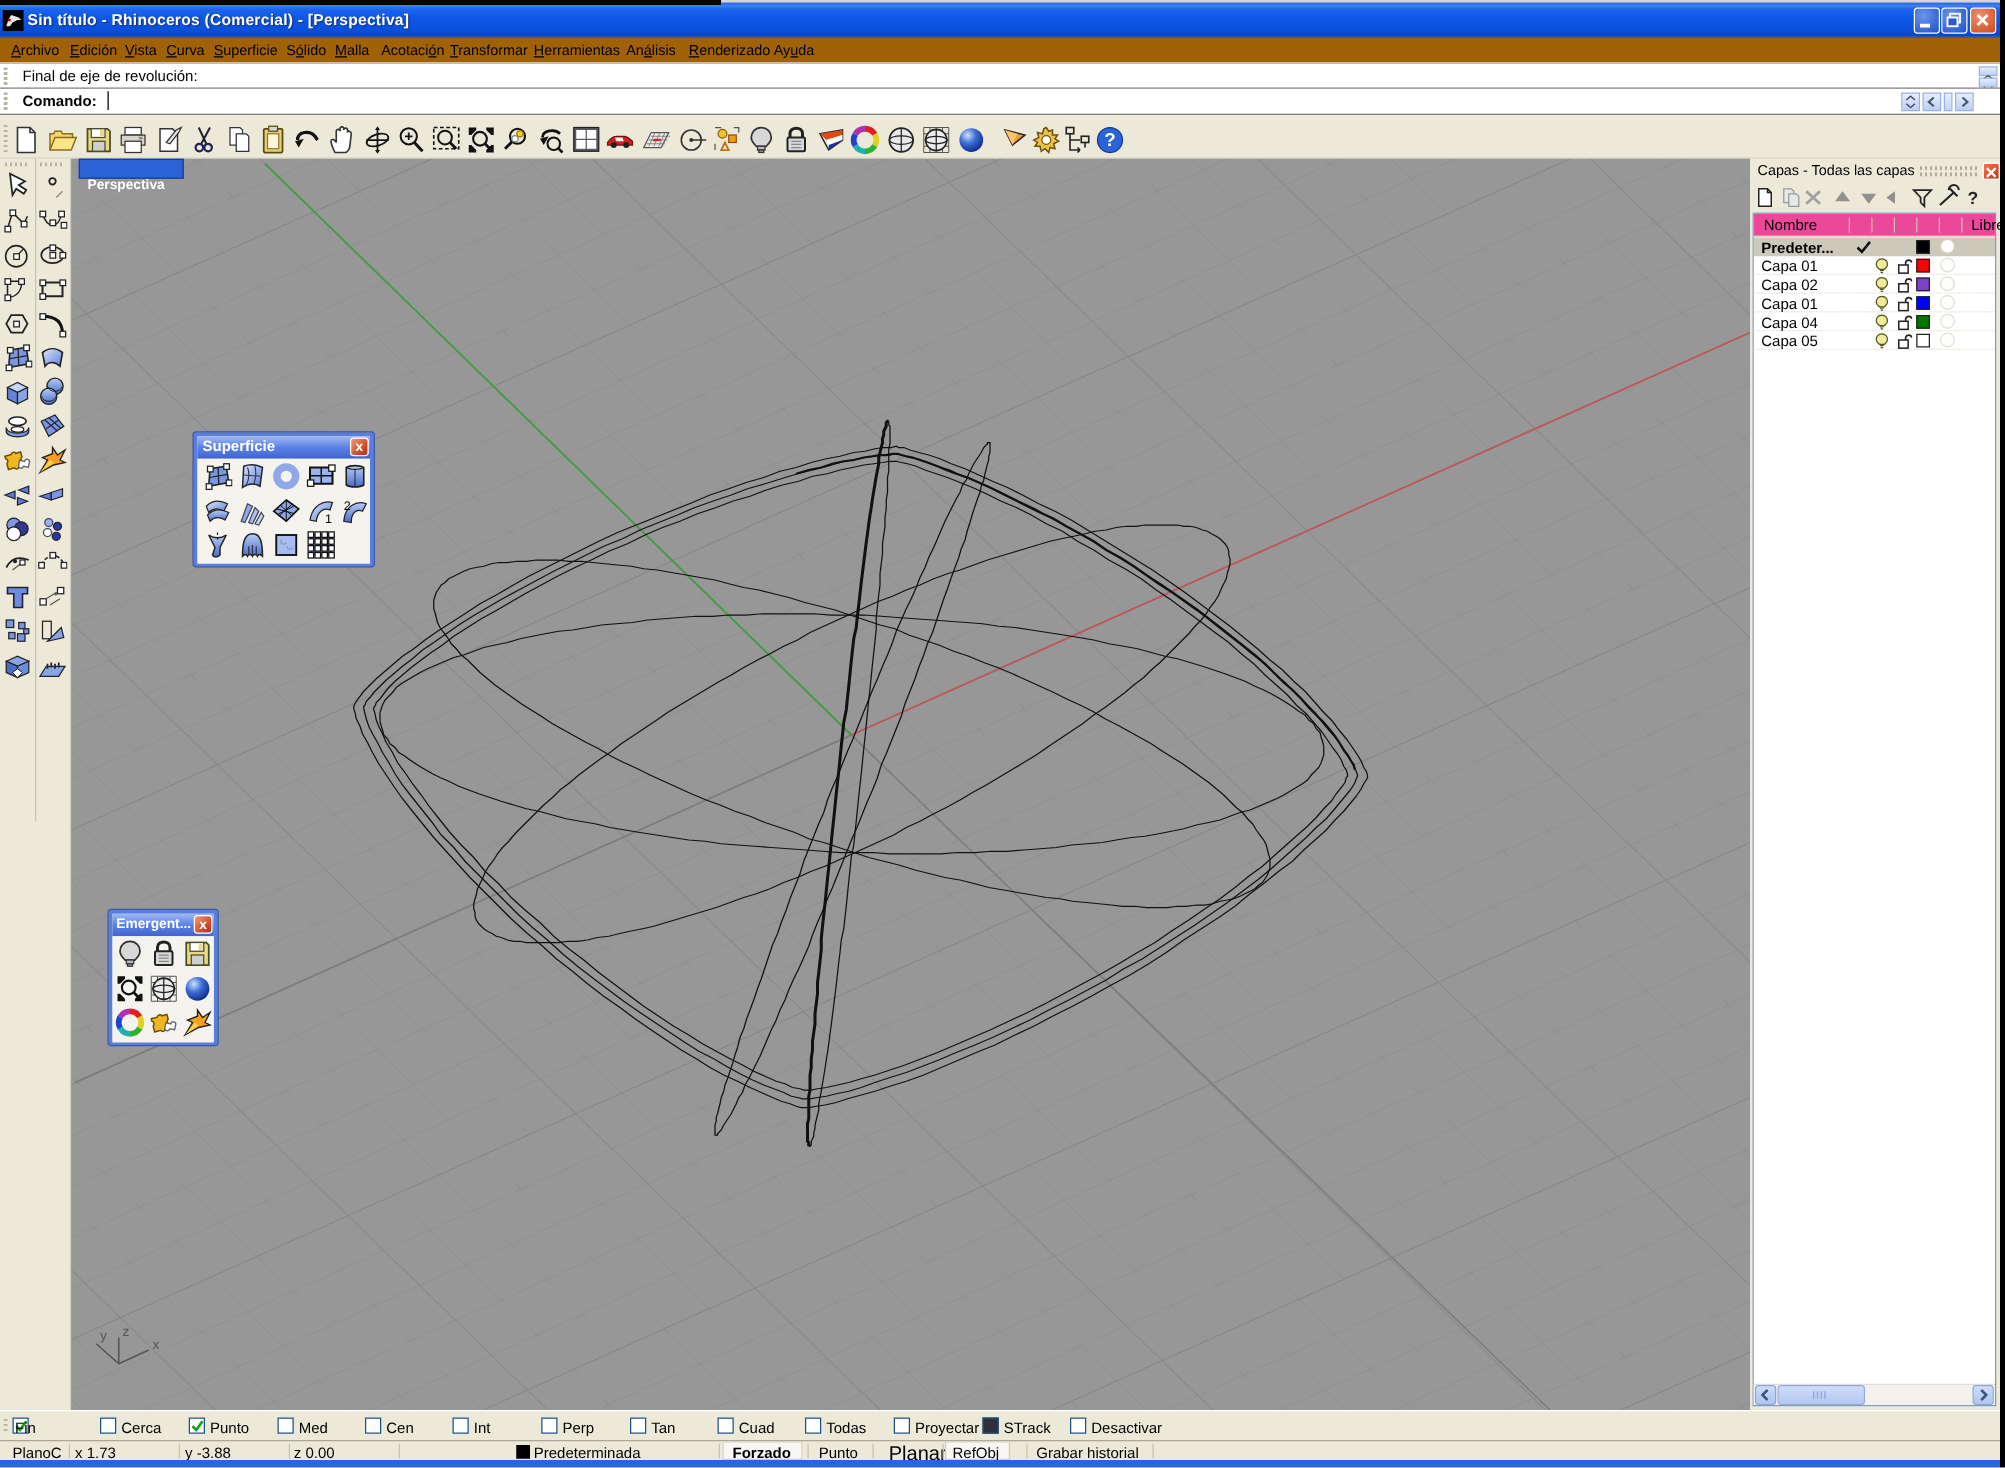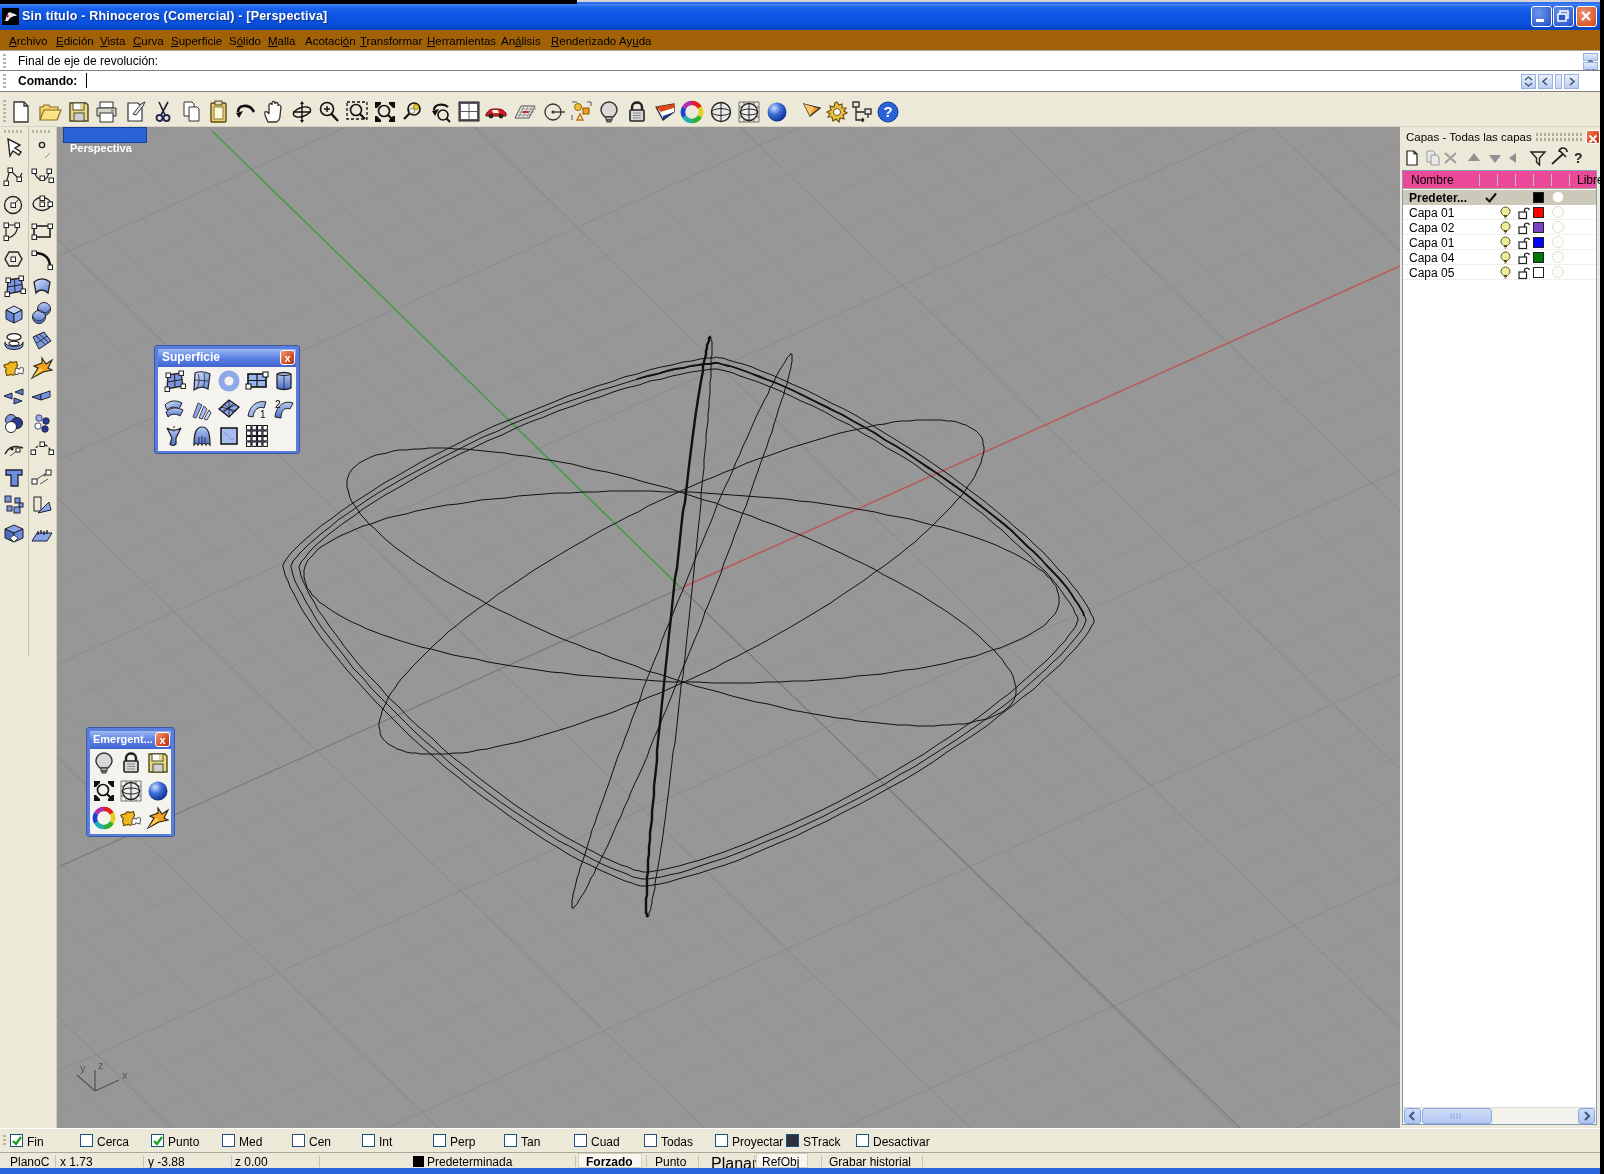--- a/index.html
+++ b/index.html
@@ -959,21 +959,21 @@
 </div>
     </div>
 </div>
 <div class="abs" id="osnap">
 <div style="position:absolute;left:3px;top:6px;width:3px;height:12px;background:repeating-linear-gradient(180deg,#b8b4a4 0 2px,#ece9d8 2px 4px)"></div>
 <div class="cb" style="left:10px">
       <svg width="12" height="12">
         <path d="M2 6 L5 9 L10 2" fill="none" stroke="#18a018" stroke-width="2.2"></path>
       </svg>
     </div>
-<span class="cblab" style="left:27px">Fin</span>
+<span class="cblab" style="left:12px">Fin</span>
 <div class="cb" style="left:80px"></div>
 <span class="cblab" style="left:97px">Cerca</span>
 <div class="cb" style="left:151px">
       <svg width="12" height="12">
         <path d="M2 6 L5 9 L10 2" fill="none" stroke="#18a018" stroke-width="2.2"></path>
       </svg>
     </div>
 <span class="cblab" style="left:168px">Punto</span>
 <div class="cb" style="left:222px"></div>
 <span class="cblab" style="left:239px">Med</span>

